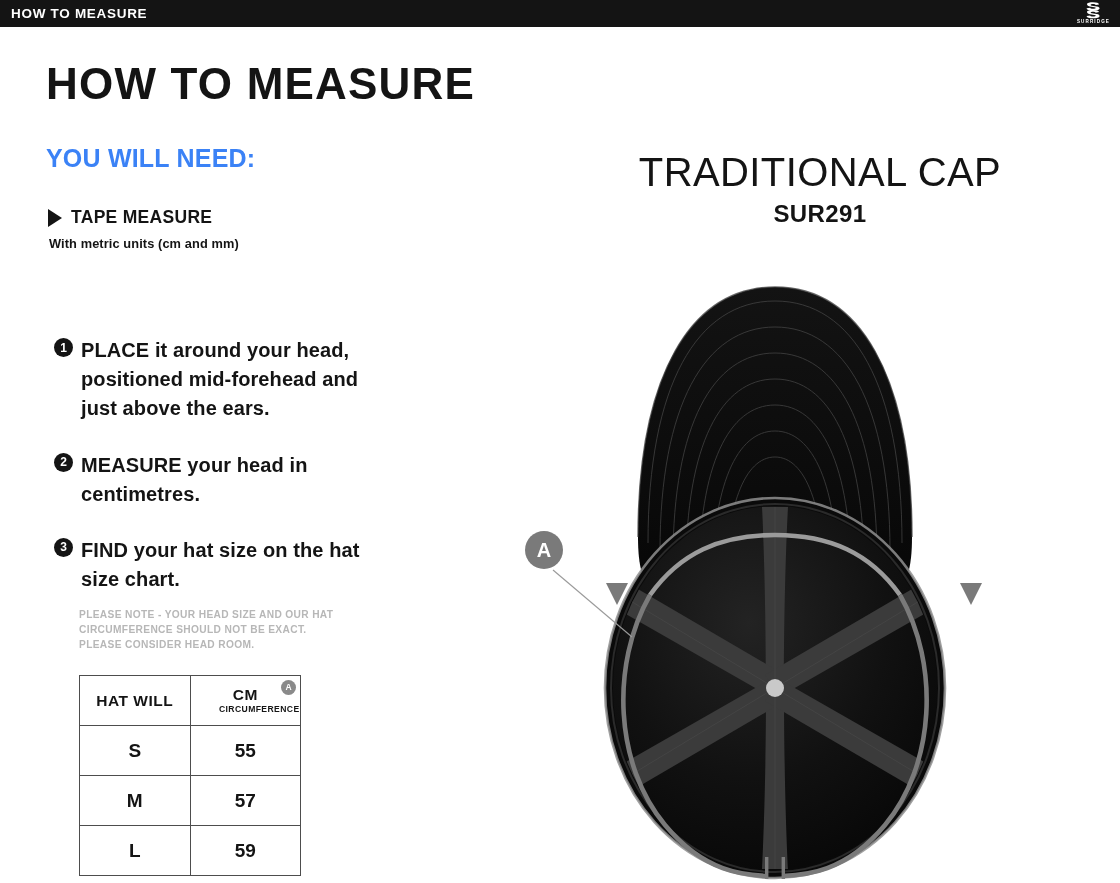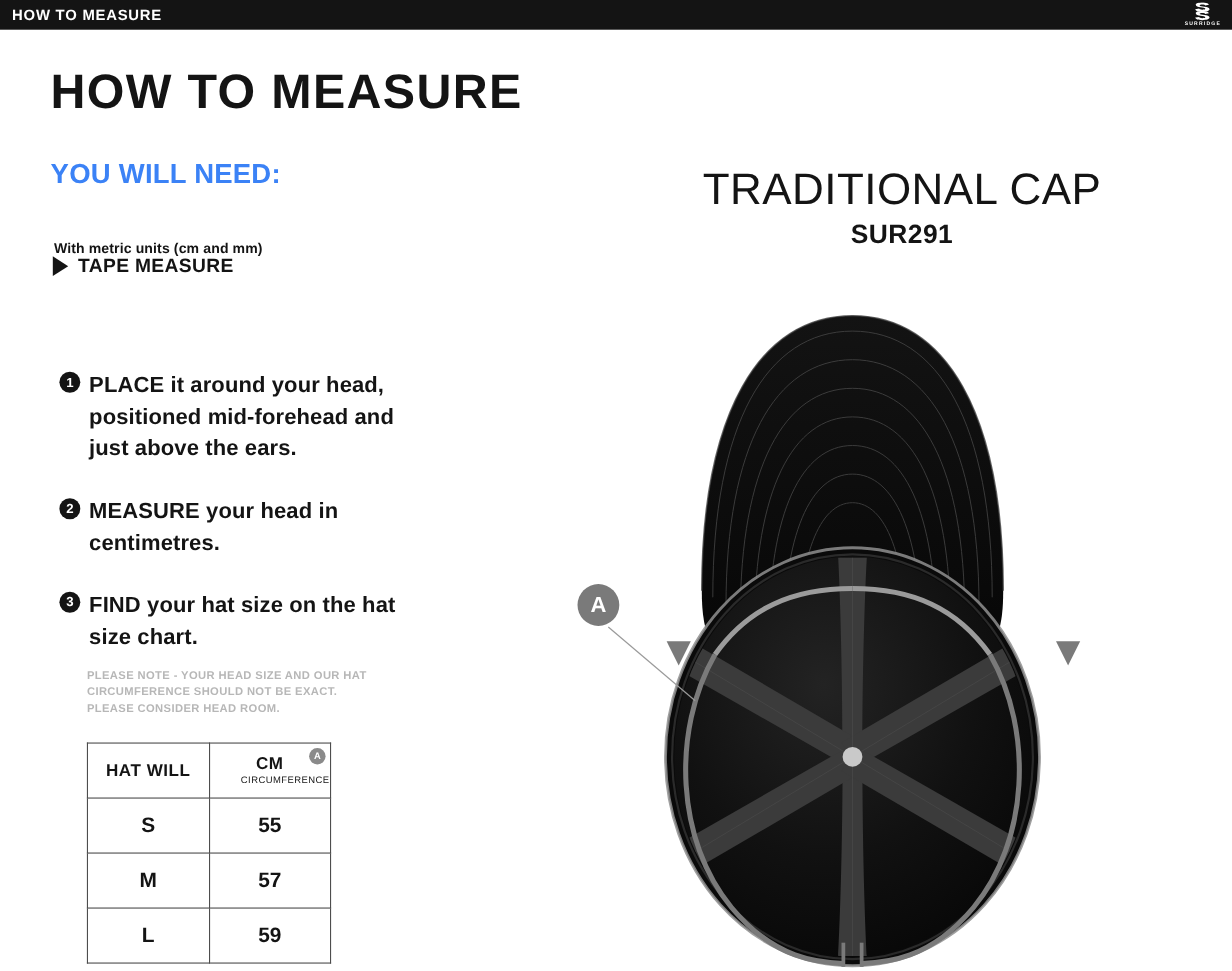--- a/index.html
+++ b/index.html
@@ -134,21 +134,21 @@
     text-align: center;
     vertical-align: middle;
     padding: 0;
   }
   .th-cell { height: 50px; position: relative; }
   .th-main {
     font-size: 15.5px; font-weight: bold;
     letter-spacing: 0.5px; line-height: 1;
   }
   .th-sub {
-    font-size: 8.6px; font-weight: normal;
+    font-size: 8.6px; font-weight: bold;
     letter-spacing: 0.4px; margin-top: 3px; line-height: 1; padding-left: 28px;
   }
   .body-cell { height: 50px; font-size: 19px; font-weight: bold; }
   #table-badge {
     position: absolute; right: 4px; top: 4px;
     width: 15px; height: 15px; border-radius: 50%;
     background: #8a8a8a; color: #ffffff;
     font-size: 8.5px; font-weight: bold;
     display: flex; align-items: center; justify-content: center;
     line-height: 1;
@@ -194,25 +194,25 @@
       <path d="M4 9.9 C4 8.5 7 7.9 10 7.9 C13.6 7.9 16 8.8 16 10.1 L12.6 10.7 C12.6 10.1 11.4 9.8 10 9.8 C8.6 9.8 7.6 10.1 7.6 10.6 C7.6 12.1 16.6 11.1 16.6 14.0 C16.6 15.5 13.6 16.3 10 16.3 C6.4 16.3 3.6 15.5 3.6 14.0 L7.2 13.5 C7.2 14.1 8.4 14.5 10 14.5 C11.6 14.5 12.8 14.2 12.8 13.7 C12.8 12.2 4 13.2 4 9.9 Z" fill="#ffffff"></path>
     </svg>
     <div id="brand-name">SURRIDGE</div>
   </div>
 </div>
 
 <div id="page-title">HOW TO MEASURE</div>
 <div id="need-title">YOU WILL NEED:</div>
 
 <div id="tool-item">
-  <div id="tool-sub">With metric units (cm and mm)</div>
   <div id="tool-row">
     <span id="tool-bullet"></span>
     <span id="tool-label">TAPE MEASURE</span>
   </div>
+  <div id="tool-sub">With metric units (cm and mm)</div>
 </div>
 
 <div id="steps">
   <div class="step">
     <span class="step-num">1</span>
     <span class="step-text">PLACE it around your head, positioned mid-forehead and just above the ears.</span>
   </div>
   <div class="step">
     <span class="step-num">2</span>
     <span class="step-text">MEASURE your head in centimetres.</span>

